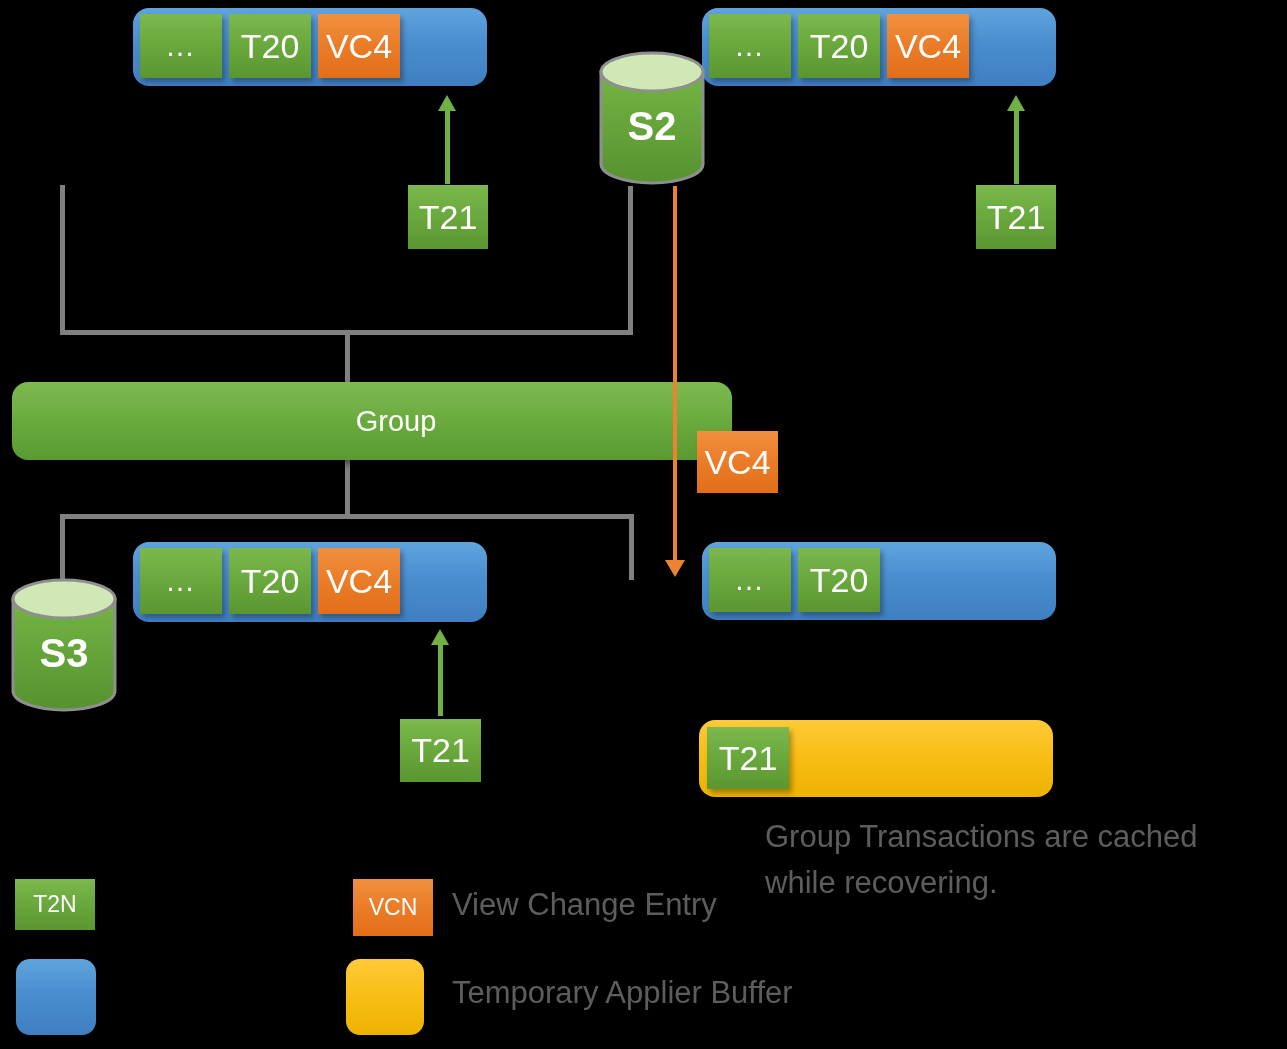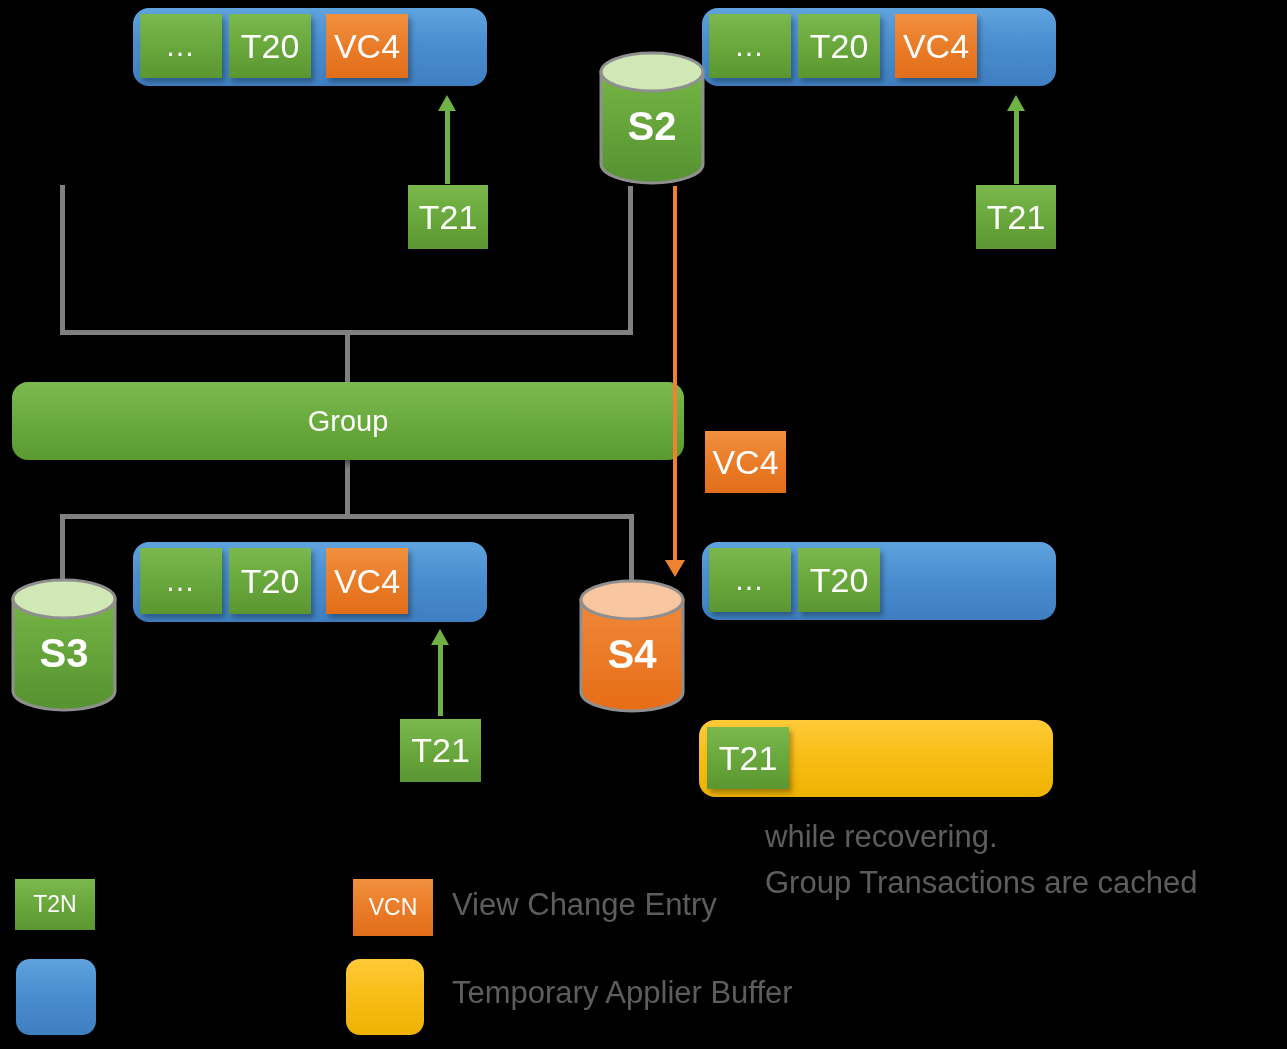--- a/index.html
+++ b/index.html
@@ -16,28 +16,28 @@
        box-shadow:3px 4px 6px rgba(0,0,0,0.45);z-index:2;}
   .buffer{position:absolute;width:354px;height:77px;border-radius:16px;
        background:linear-gradient(180deg,#ffca38 0%,#f7bd14 50%,#edb202 100%);
        box-shadow:3px 4px 6px rgba(0,0,0,0.45);z-index:2;}
 
   
   .seg{position:absolute;width:82px;height:64px;
        background:linear-gradient(180deg,#7bb84d 0%,#69a83c 50%,#5b9631 100%);
        color:#fff;font-size:34px;display:flex;align-items:center;justify-content:center;
        box-shadow:3px 4px 5px rgba(0,0,0,0.3);z-index:3;}
-  .seg.orange{background:linear-gradient(180deg,#f0903f 0%,#ea7c28 50%,#e26e19 100%);margin-left:8px;}
+  .seg.orange{background:linear-gradient(180deg,#f0903f 0%,#ea7c28 50%,#e26e19 100%);}
   .seg.dots{font-size:30px;letter-spacing:2px;}
 
   
   .group-bar{position:absolute;left:12px;top:382px;width:672px;height:78px;border-radius:16px;
        background:linear-gradient(180deg,#7cba50 0%,#68a93c 55%,#5a9a31 100%);
        box-shadow:3px 4px 6px rgba(0,0,0,0.45);display:flex;align-items:center;justify-content:center;
-       color:#fff;font-size:29px;z-index:2;}
+       color:#fff;font-size:29px;z-index:2;padding-left:48px;}
 
   
   .cyl{position:absolute;width:108px;height:140px;z-index:4;}
   .cyl svg{position:absolute;left:0;top:0;}
   .cyl-label{position:absolute;left:0;right:0;top:50%;transform:translateY(-32%);
        text-align:center;color:#fff;font-size:40px;font-weight:bold;z-index:5;}
 
   
   .garrow{position:absolute;z-index:3;}
   .garrow .head{width:0;height:0;border-left:9px solid transparent;border-right:9px solid transparent;
@@ -159,43 +159,36 @@
       <span>VC4</span>
     </div>
   <div class="garrow" style="left:431px;top:629px;width:18px;">
     <div class="head"></div>
       <div class="stem" style="height:71px;"></div>
   </div>
   <div class="seg" style="left:400px;top:719px;width:81px;height:63px;">
     <span>T21</span>
   </div>
 
-  <div class="cyl" style="left:578px;top:576px;">
-    <svg width="108" height="140" viewBox="0 0 108 140">
-      <path d="M3 24 H105 V116 A51 19 0 0 1 3 116 Z" fill="url(#gradCylOrange)" stroke="#8f8f8f" stroke-width="3"></path>
-      <ellipse cx="54" cy="24" rx="51" ry="19" fill="#f8c6a0" stroke="#8f8f8f" stroke-width="3"></ellipse>
-    </svg>
-    <div class="cyl-label">S4</div>
-  </div>
   <div class="bar" style="left:702px;top:542px;"></div>
   <div class="seg dots" style="left:709px;top:548px;">
       <span>…</span>
     </div>
   <div class="seg" style="left:798px;top:548px;">
       <span>T20</span>
     </div>
 
   <div class="buffer" style="left:699px;top:720px;"></div>
   <div class="seg" style="left:707px;top:727px;width:82px;height:62px;">
     <span>T21</span>
   </div>
 
   <div class="caption">
+    <div>Group Transactions are cached</div>
     <div>while recovering.</div>
-    <div>Group Transactions are cached</div>
   </div>
 
   <div class="lg-swatch lg-green" style="left:15px;top:879px;width:80px;height:51px;">
     <span>T2N</span>
   </div>
 
   <div class="lg-swatch lg-orange" style="left:344px;top:879px;width:80px;height:57px;margin-left:9px;">
     <span>VCN</span>
   </div>
   <div class="lg-label" style="left:452px;top:873px;line-height:63px;">View Change Entry</div>

